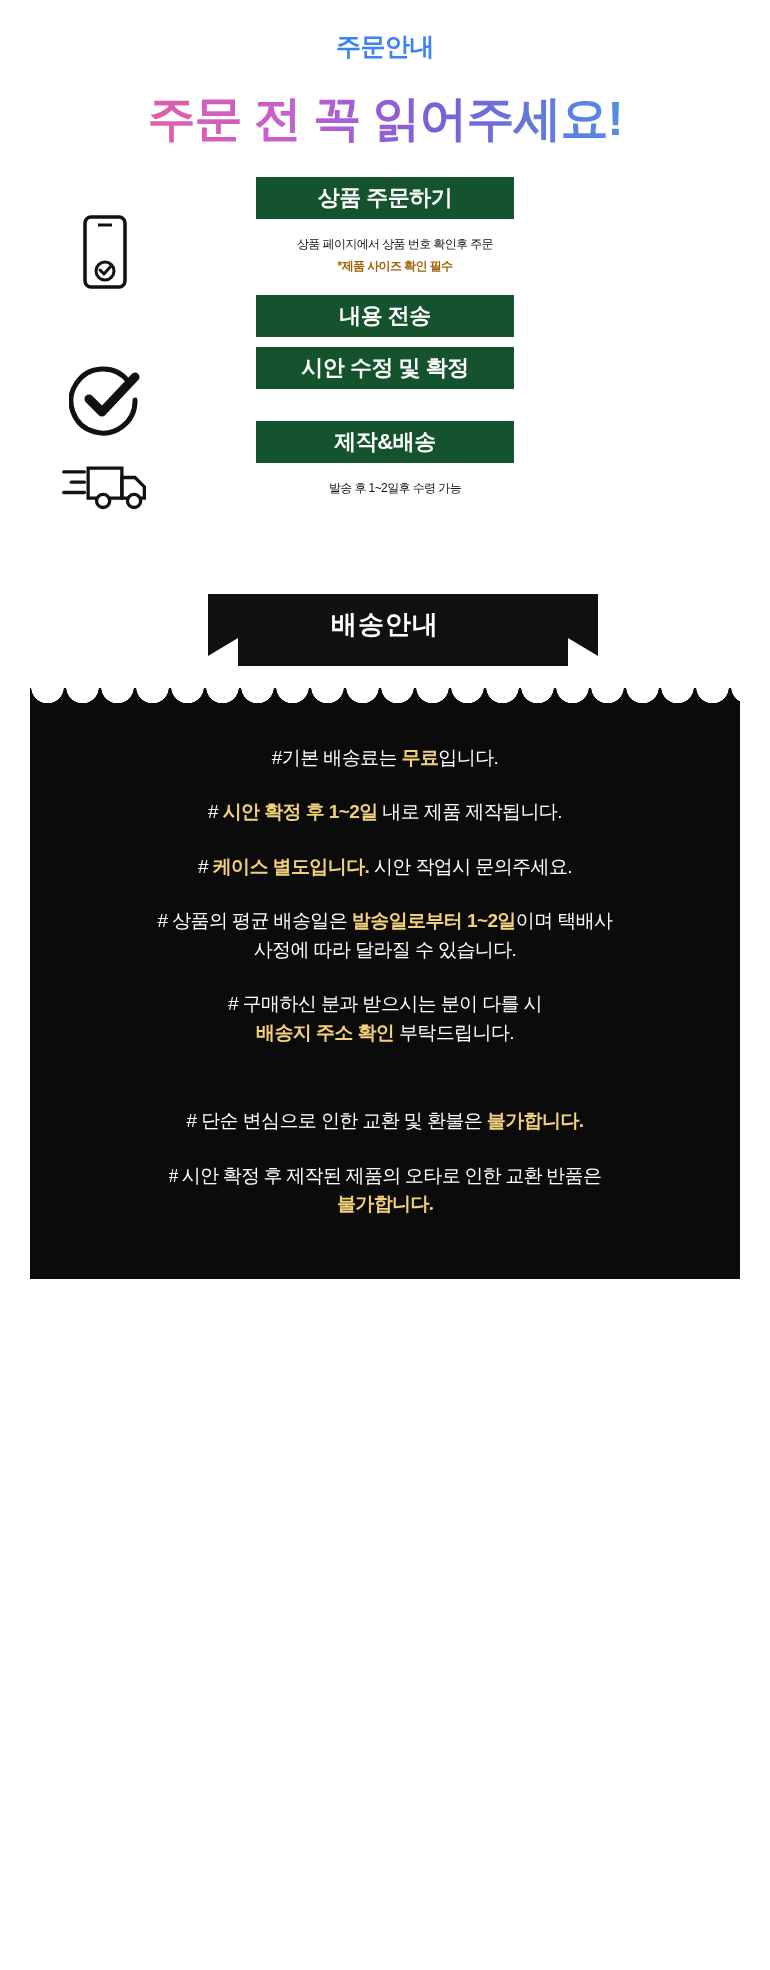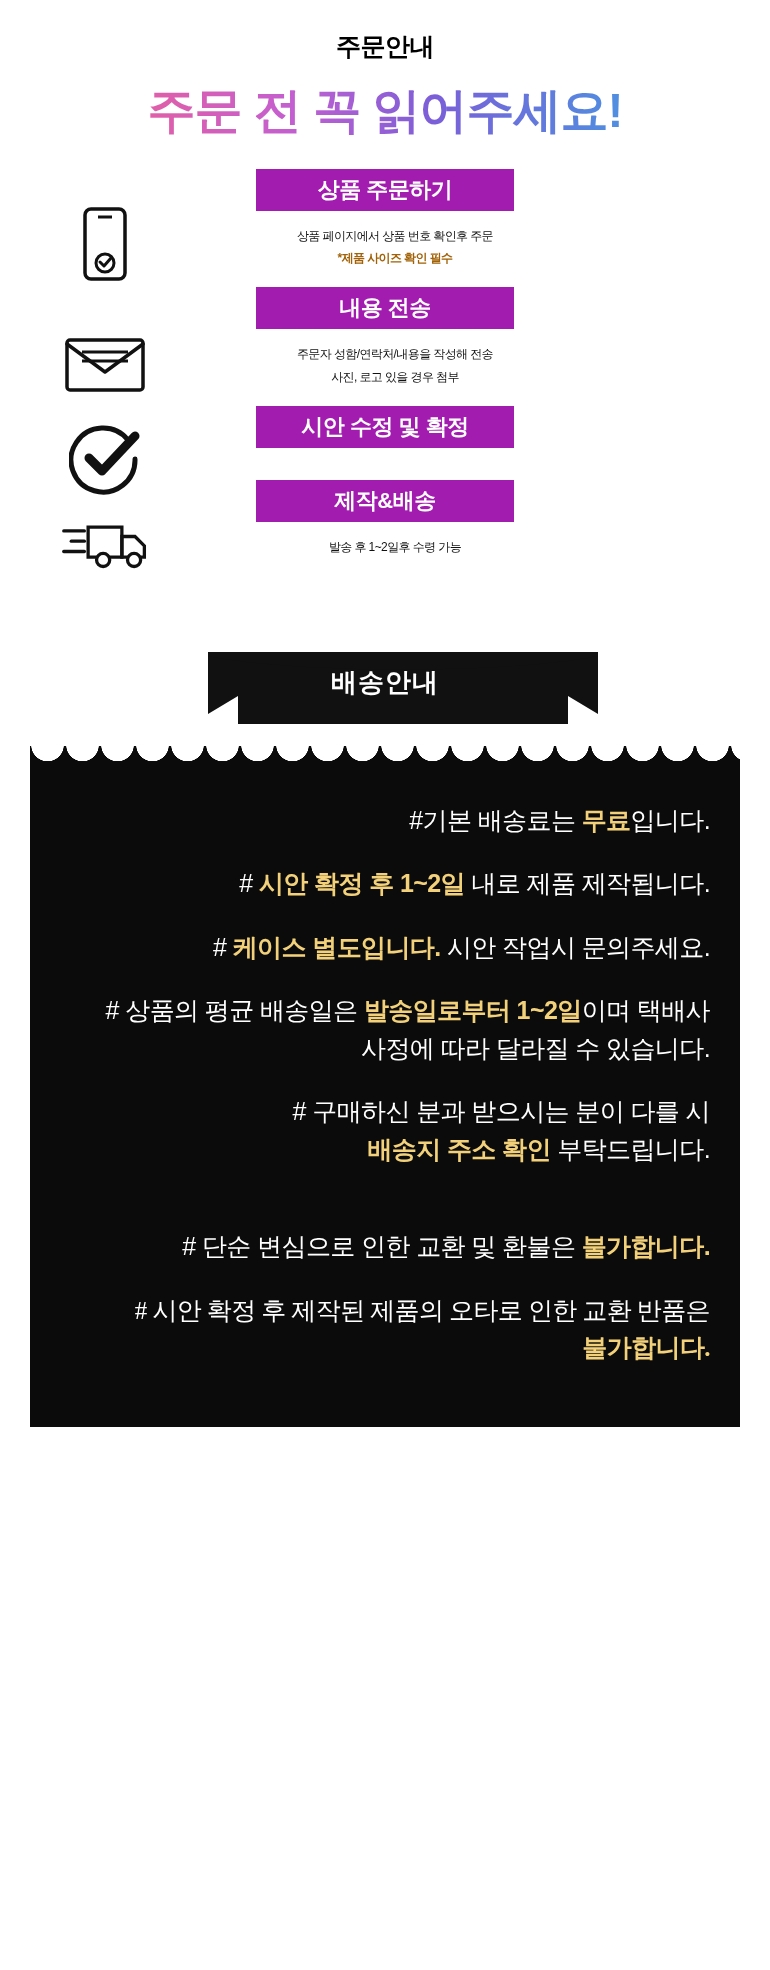--- a/index.html
+++ b/index.html
@@ -19,22 +19,22 @@
 
   
   .header {
     padding-top: 30px;
     text-align: center;
   }
   .header-kicker {
     font-size: 25px;
     font-weight: bold;
     letter-spacing: -0.5px;
-    color: #000000;
-    margin-bottom: 16px;
+    color: #3b82f6;
+    margin-bottom: 24px;
   }
   .header-title {
     font-size: 48px;
     font-weight: bold;
     letter-spacing: -1px;
     background: linear-gradient(90deg, #e05fa8 0%, #c45fd0 30%, #7b5fd8 60%, #4f8fe0 100%);
     -webkit-background-clip: text;
     background-clip: text;
     color: transparent;
     -webkit-text-fill-color: transparent;
@@ -47,21 +47,21 @@
     margin-top: 26px;
   }
   .step {
     position: relative;
     margin-bottom: 10px;
   }
   .step-badge {
     width: 258px;
     height: 42px;
     margin: 0 auto;
-    background: #a21caf;
+    background: #14532d;
     color: #ffffff;
     font-size: 22px;
     font-weight: bold;
     letter-spacing: -0.5px;
     display: flex;
     align-items: center;
     justify-content: center;
   }
   .step-body {
     display: flex;
@@ -140,23 +140,23 @@
     top: -1px;
     left: 0;
     width: 100%;
     height: 26px;
     background:
       radial-gradient(circle at 17.5px 0px, #ffffff 16px, rgba(255,255,255,0) 16.5px);
     background-size: 35px 26px;
     background-repeat: repeat-x;
   }
   .notice-line {
-    text-align: right;
+    text-align: center;
     color: #ffffff;
-    font-size: 25px;
+    font-size: 19px;
     letter-spacing: -0.6px;
     line-height: 1.5;
     margin-bottom: 26px;
   }
   .notice-line:last-child { margin-bottom: 0; font-family: Liberation Serif, serif; }
   .hl { color: #f2d17a; font-weight: bold; }
   .spacer-gap { height: 34px; }
 
   .icon-svg { display: block; }
 </style>
@@ -183,34 +183,20 @@
       </div>
       <div class="step-lines">
         <div class="step-line">상품 페이지에서 상품 번호 확인후 주문</div>
         <div class="step-line accent">*제품 사이즈 확인 필수</div>
       </div>
     </div>
   </div>
 
   <div class="step">
     <div class="step-badge">내용 전송</div>
-    <div class="step-body">
-      <div class="step-icon">
-        <svg class="icon-svg" width="82" height="62" viewBox="0 0 82 62" fill="none" stroke="#111" stroke-width="3.5">
-          <rect x="3" y="8" width="76" height="50" rx="3"></rect>
-          <path d="M3 12 L41 40 L79 12" stroke-linecap="round" stroke-linejoin="round"></path>
-          <line x1="18" y1="20" x2="64" y2="20" stroke-width="3"></line>
-          <line x1="18" y1="29" x2="64" y2="29" stroke-width="3"></line>
-        </svg>
-      </div>
-      <div class="step-lines">
-        <div class="step-line">주문자 성함/연락처/내용을 작성해 전송</div>
-        <div class="step-line">사진, 로고 있을 경우 첨부</div>
-      </div>
-    </div>
   </div>
 
   <div class="step">
     <div class="step-badge">시안 수정 및 확정</div>
     <div class="step-body">
       <div class="step-icon">
         <svg class="icon-svg" width="72" height="72" viewBox="0 0 72 72" fill="none" stroke="#111" stroke-width="5">
           <path d="M59 17 A32 32 0 1 0 66 36" stroke-linecap="round"></path>
           <path d="M20 35 L33 48 L66 13" stroke-width="9" stroke-linecap="round" stroke-linejoin="round"></path>
         </svg>

